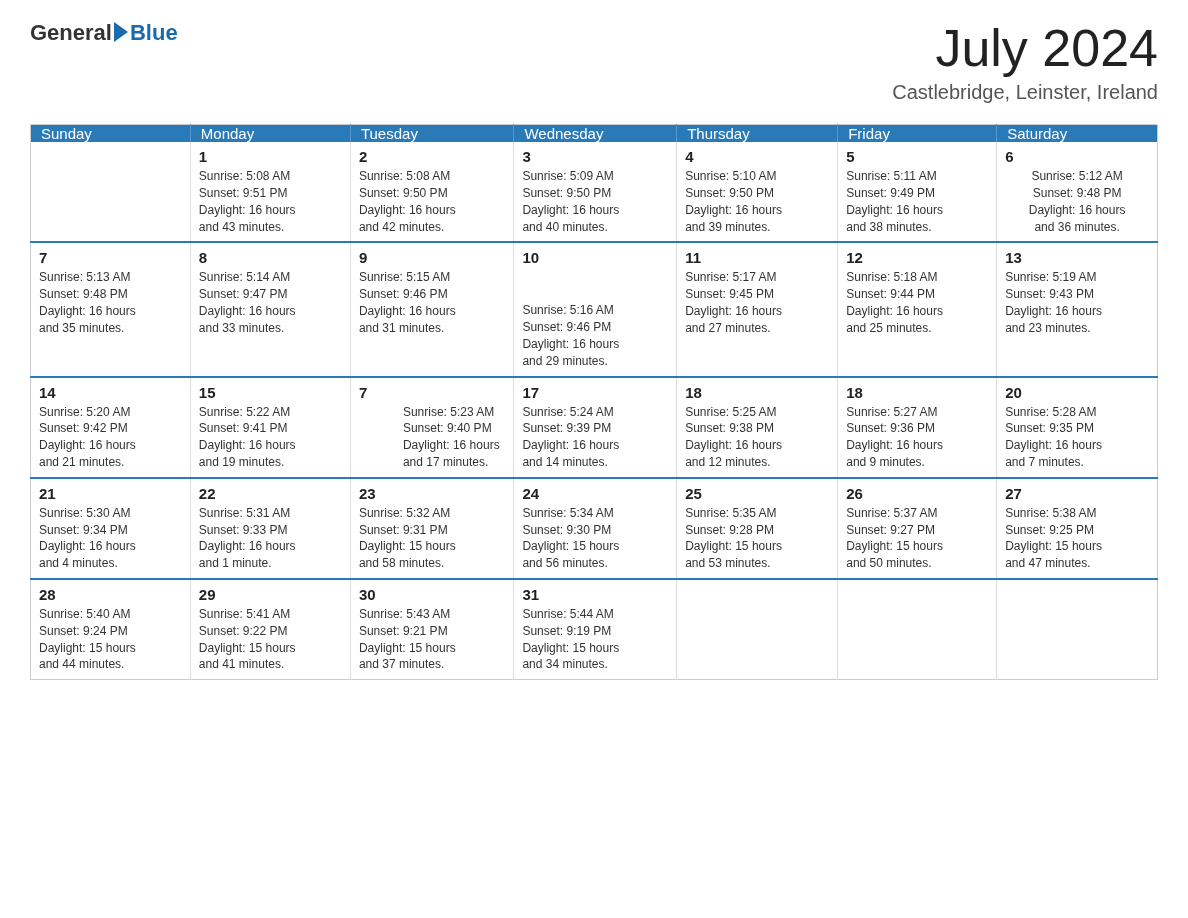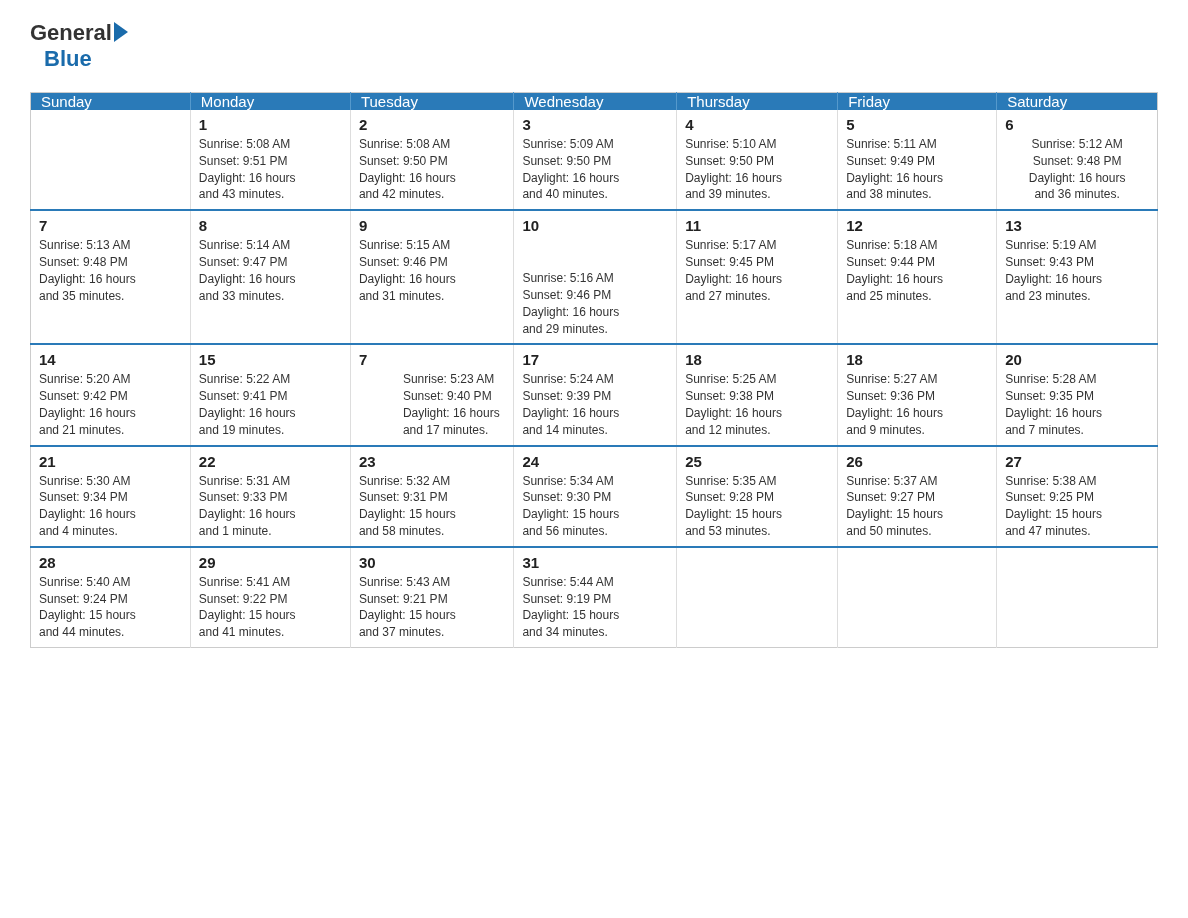--- a/index.html
+++ b/index.html
@@ -92,45 +92,49 @@
     .day-info {
       font-size: 12px;
       color: #333;
       line-height: 1.4;
     }
     .empty-cell {
       background: #fff;
     }
     .logo-wrapper {
       display: flex;
-      flex-direction: column;
+      flex-direction: row;
       align-items: flex-start;
     }
     .logo-line1 {
       display: flex;
       align-items: center;
     }
     .logo-line2 {
       display: flex;
-      margin-left: 14px;
+      margin-left: 2px;
     }
   </style>
 </head>
 <body>
 
 <div class="header">
   <div class="logo-wrapper">
     <div class="logo-line1">
       <span class="logo-text-general">General</span>
       <div class="logo-arrow"></div>
     </div>
     <div class="logo-line2">
       <span class="logo-text-blue">Blue</span>
     </div>
   </div>
+  <div class="title-section">
+    <div class="month-title">July 2024</div>
+    <div class="location">Castlebridge, Leinster, Ireland</div>
+  </div>
 </div>
 
 <table class="calendar">
   <thead>
     <tr>
     <th>Sunday</th>
         <th>Monday</th>
         <th>Tuesday</th>
         <th>Wednesday</th>
         <th>Thursday</th>

